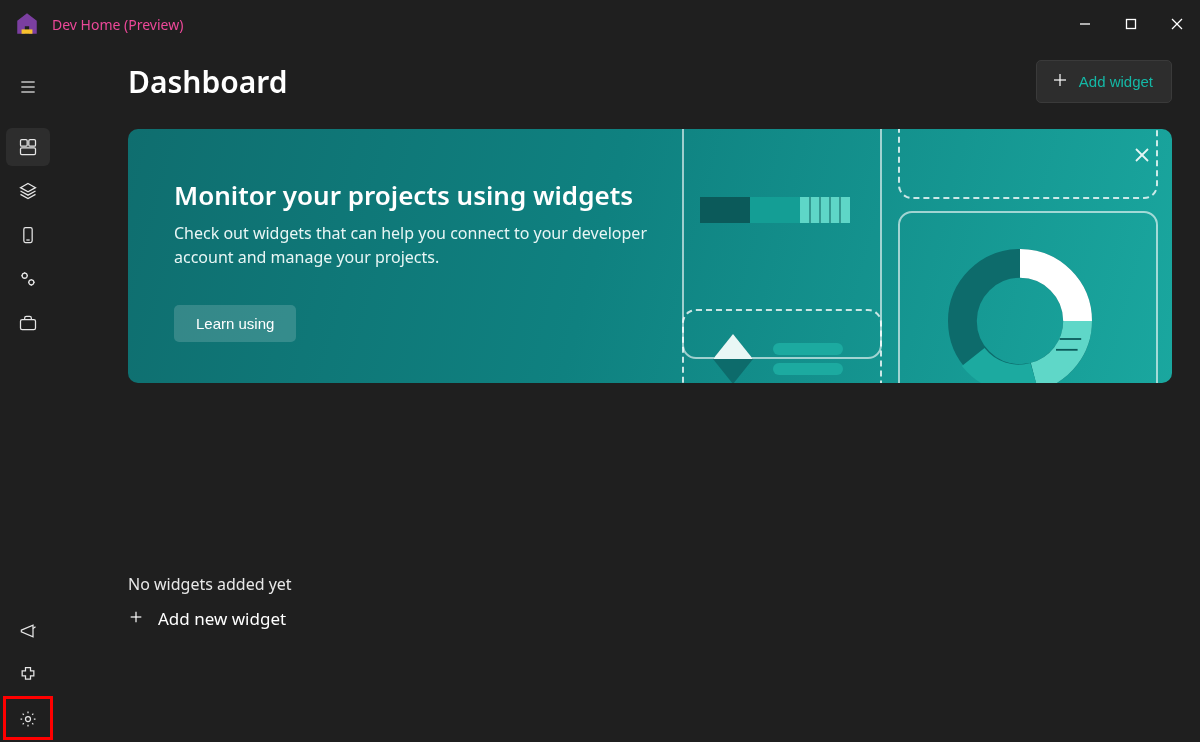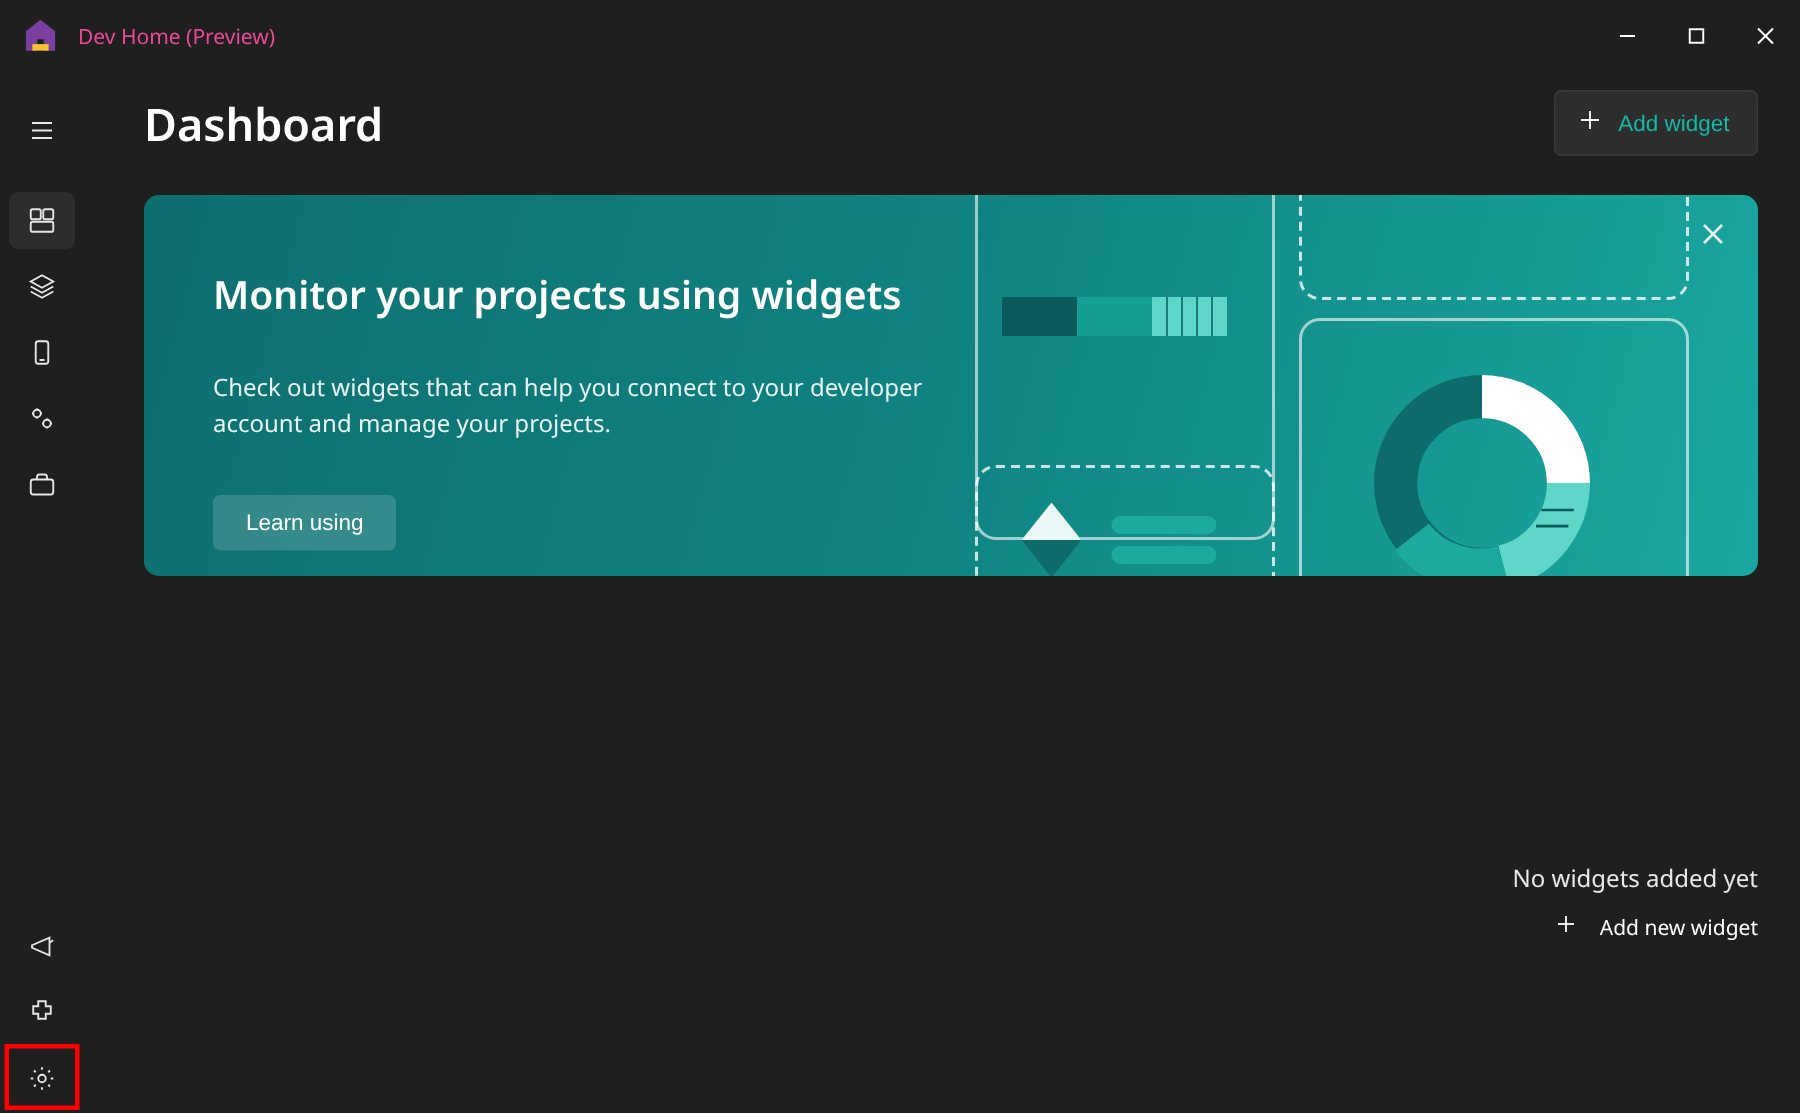--- a/index.html
+++ b/index.html
@@ -30,20 +30,21 @@
     display:flex;align-items:center;justify-content:center;
     color:#fff; cursor:pointer;
   }
   .win-btn svg { width:12px; height:12px; }
 
   
   .body {
     flex:1;
     display:flex;
     min-height:0;
+    gap:32px;
   }
 
   
   .sidebar {
     width: 56px;
     display:flex;
     flex-direction:column;
     padding-top: 20px;
     padding-bottom:4px;
   }
@@ -91,21 +92,21 @@
     position:relative;
     height: 254px;
     border-radius:10px;
     overflow:hidden;
     background: linear-gradient(105deg, #0f6e6f 0%, #0f8180 45%, #1aa79f 100%);
     display:flex;
   }
   .banner-text {
     width:540px; padding:48px 0 0 46px;
   }
-  .banner-title { font-size:26px; font-weight:600; margin-bottom:32px; }
+  .banner-title { font-size:26px; font-weight:600; margin-bottom:8px; }
   .banner-sub { font-size:16px; line-height:1.5; color:#e8f6f5; max-width:480px; }
   .learn-btn {
     margin-top:36px; padding:10px 22px; border-radius:5px;
     background:rgba(255,255,255,0.16); color:#fff; font-size:15px;
     border:none; cursor:pointer; display:inline-block;
   }
   .banner-close{
     position:absolute; top:12px; right:16px; width:28px;height:28px;
     display:flex;align-items:center;justify-content:center;cursor:pointer;
   }
@@ -115,24 +116,24 @@
   
   .art{position:absolute;}
   .card1{left:14px;top:-30px;width:200px;height:260px;border:2px solid rgba(255,255,255,.6);border-radius:14px;}
   .card2{left:14px;top:180px;width:200px;height:200px;border:2px dashed rgba(255,255,255,.78);border-radius:14px;}
   .card3{left:230px;top:-30px;width:260px;height:100px;border:2px dashed rgba(255,255,255,.78);border-radius:14px;}
   .card4{left:230px;top:82px;width:260px;height:230px;border:2px solid rgba(255,255,255,.6);border-radius:14px;}
 
   
   .empty {
     margin-top: 190px;
-    display:flex; flex-direction:column; align-items:flex-end; gap:12px;
+    display:flex; flex-direction:column; align-items:flex-start; gap:12px;
   }
   .empty-text { font-size:16px; color:#e8e8e8; }
-  .empty-add { font-size:14px; color:#fff; display:flex; align-items:center; gap:14px; cursor:pointer;}
+  .empty-add { font-size:17px; color:#fff; display:flex; align-items:center; gap:14px; cursor:pointer;}
   .empty-add svg{width:16px;height:16px;stroke:#fff;stroke-width:1.8;fill:none;}
 </style>
 </head>
 <body>
 
 <div class="titlebar">
   <div class="app-icon">
     <svg viewBox="0 0 24 24">
         <path d="M12 2 L21 9 V21 H14 V14 H10 V21 H3 V9 Z" fill="#7b3fa0"></path>
         <rect x="7" y="17" width="10" height="4" fill="#f7c12d"></rect>

